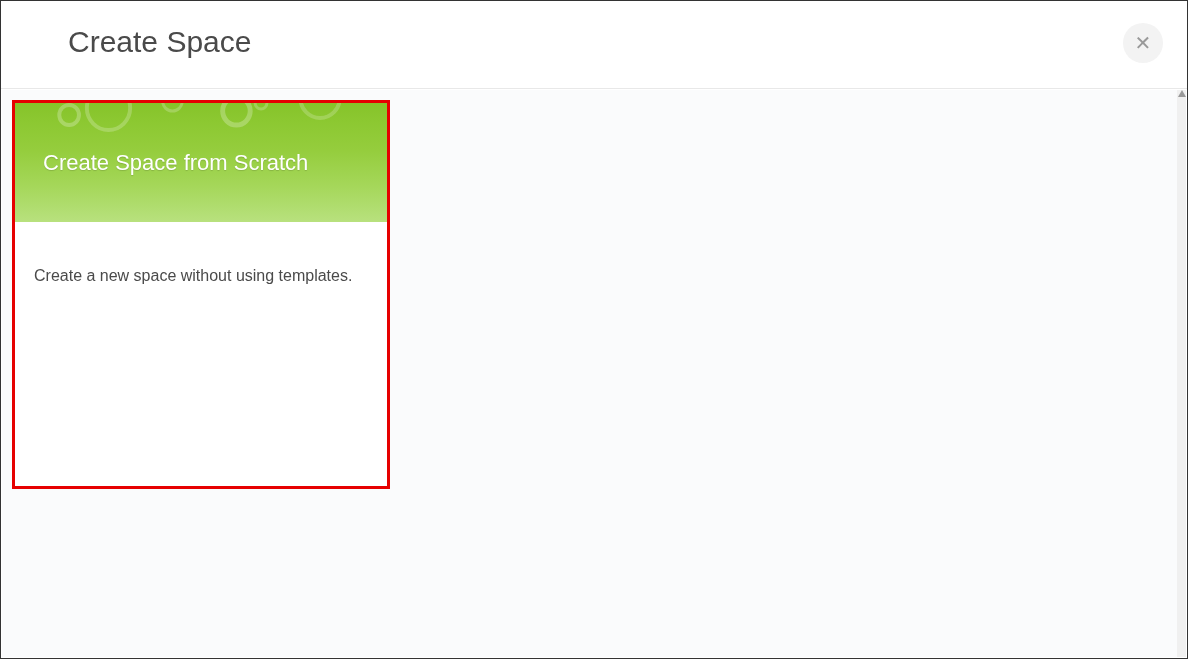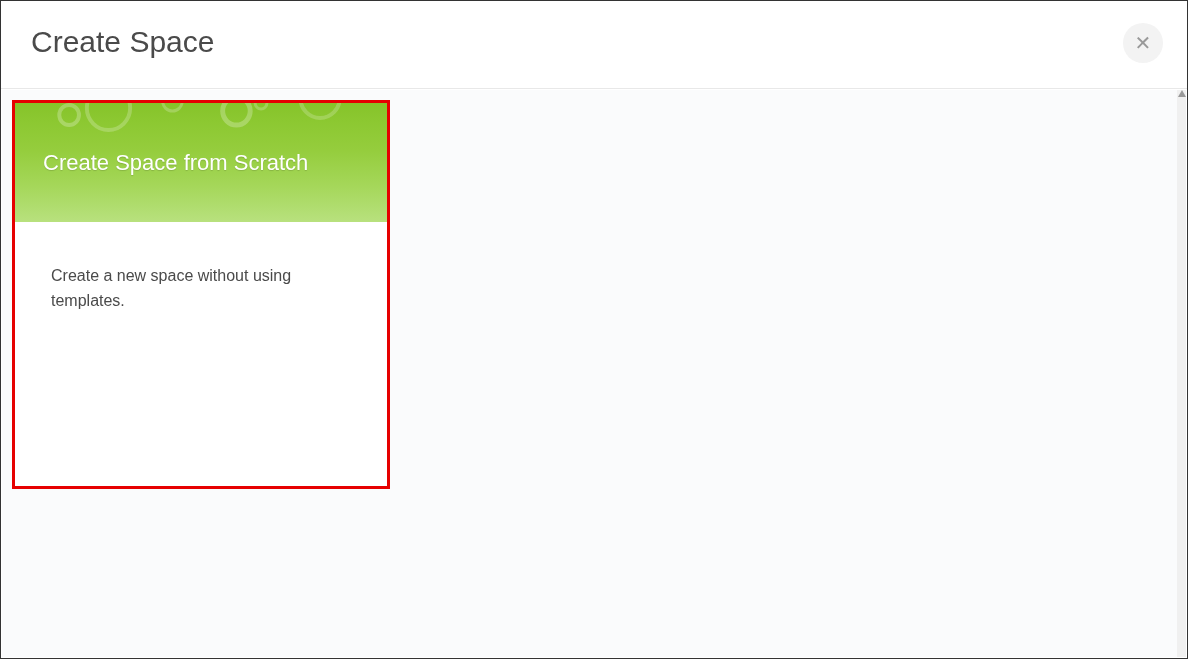--- a/index.html
+++ b/index.html
@@ -31,20 +31,21 @@
       position: relative;
       background: #ffffff;
       border-bottom: 1px solid #e8e8e8;
     }
     
     .page-title {
       font-size: 30px;
       font-weight: 300;
       color: #4a4a4a;
       letter-spacing: 0px;
+      margin-left: 37px;
     }
     
     .close-button {
       position: absolute;
       top: 22px;
       right: 24px;
       width: 40px;
       height: 40px;
       border-radius: 50%;
       background: #f3f3f3;
@@ -124,21 +125,21 @@
     .card-title {
       color: #ffffff;
       font-size: 22px;
       font-weight: 300;
       text-shadow: 0 1px 1px rgba(0,0,0,0.15);
       position: relative;
       z-index: 1;
     }
     
     .card-body {
-      padding: 42px 36px;
+      padding: 42px 19px;
     }
     
     .card-description {
       color: #4a4a4a;
       font-size: 16px;
       font-weight: 300;
       line-height: 1.55;
     }
   </style>
 </head>

